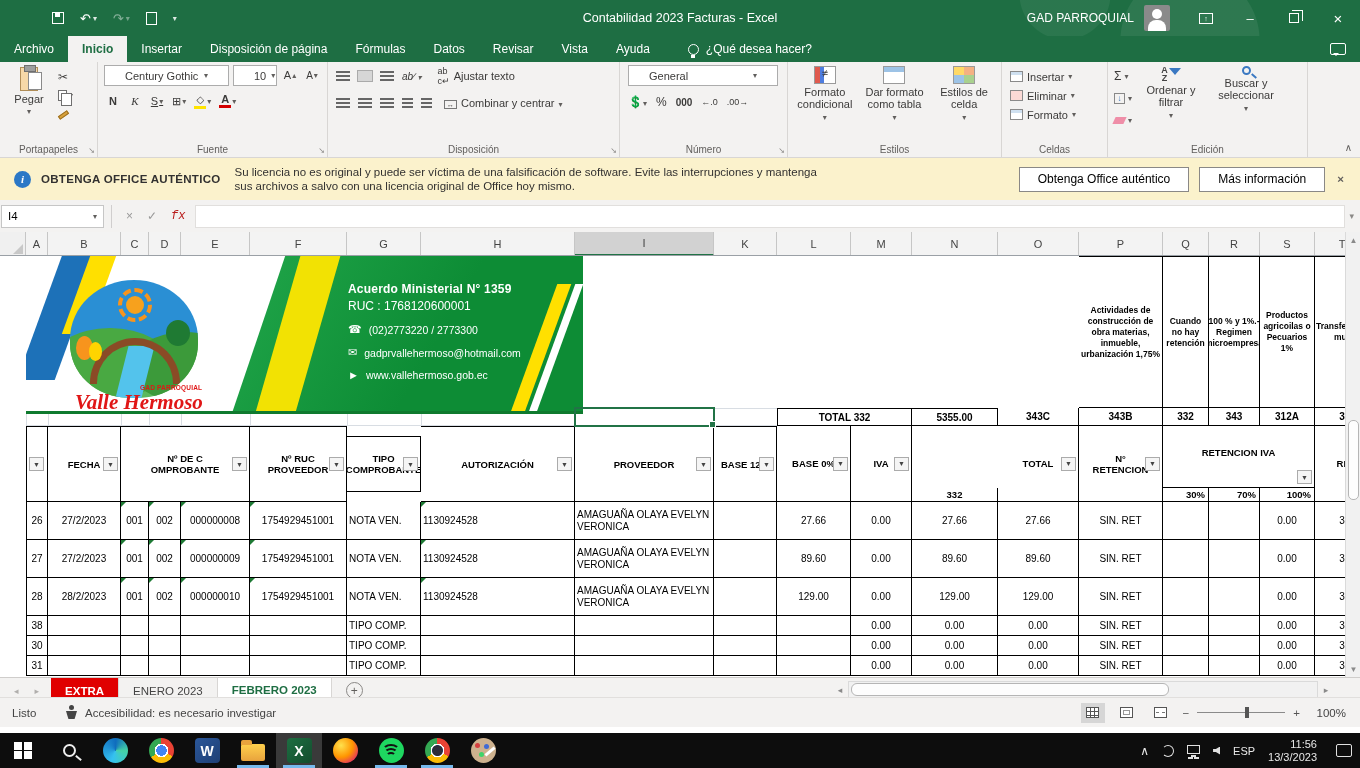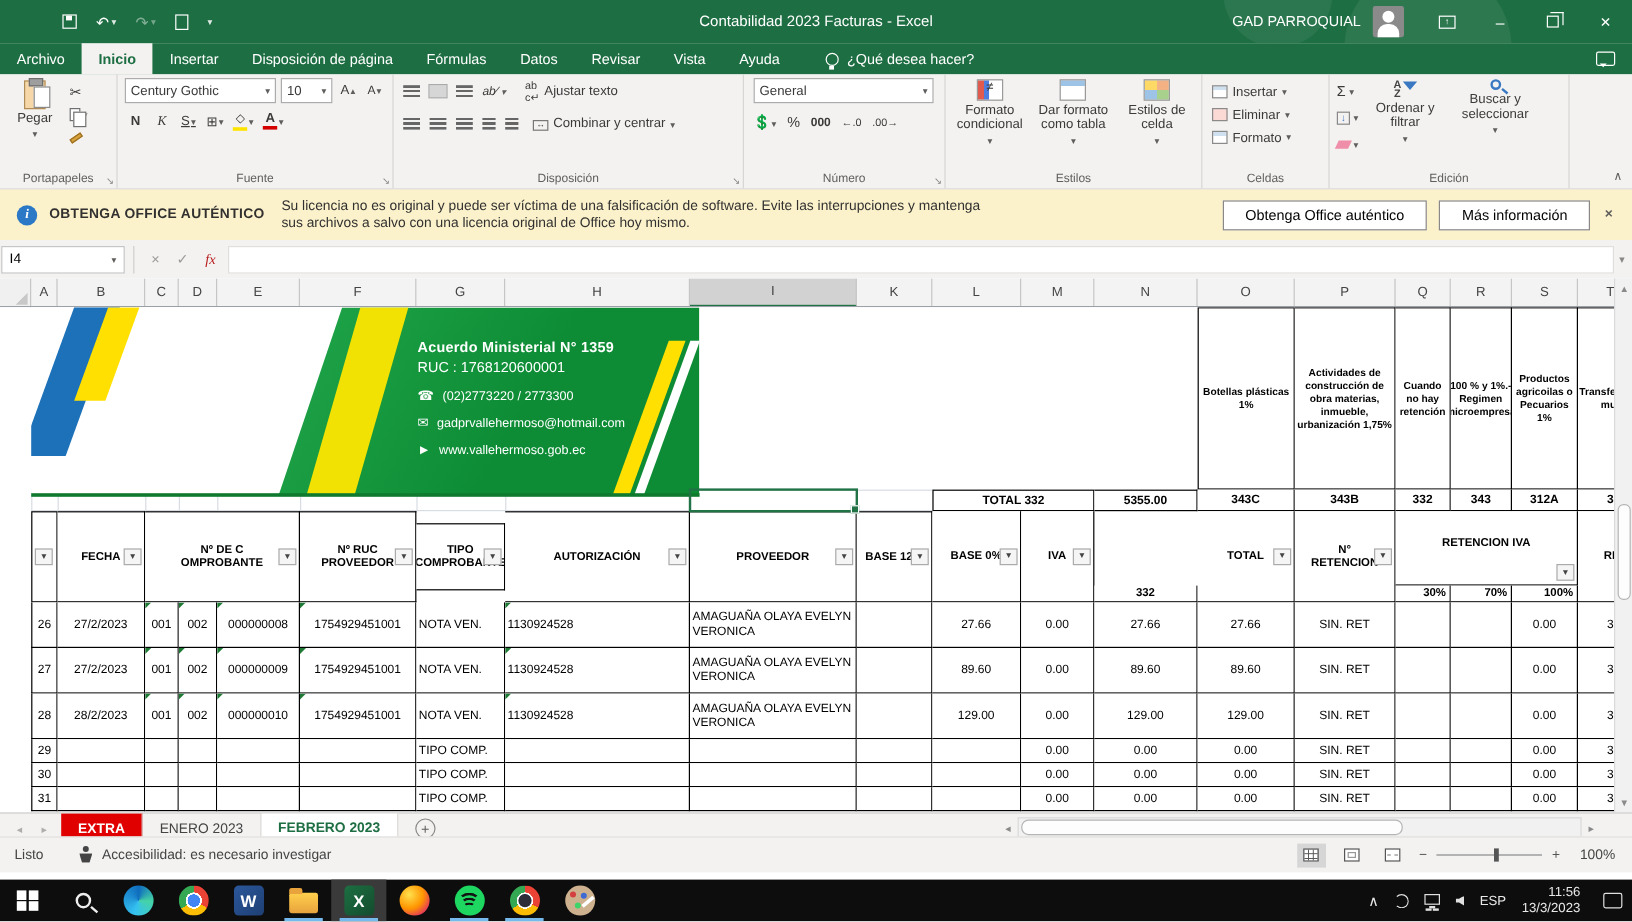--- a/index.html
+++ b/index.html
@@ -47,21 +47,21 @@
   .bigbtn{display:flex;flex-direction:column;align-items:center;width:46px;gap:2px;padding-top:2px}
   .clipicon{width:18px;height:24px;background:#f6d8a8;border:1px solid #b08d57;position:relative}
   .clipicon:before{content:'';position:absolute;left:3px;top:-3px;width:10px;height:5px;background:#9e9e9e;border:1px solid #6f6f6f}
   .clipicon:after{content:'';position:absolute;right:-5px;top:4px;width:12px;height:16px;background:#fff;border:1px solid #8a8a8a}
   .dv{font-size:8px;color:#605e5c}
   .smallcol{display:flex;flex-direction:column;gap:4px;font-size:12px}
   .sic{display:flex;align-items:center;gap:2px;height:15px}
   .copyic{width:9px;height:11px;border:1px solid #6f6f6f;background:#fff;position:relative}
   .copyic:before{content:'';position:absolute;left:2px;top:2px;width:9px;height:11px;border:1px solid #6f6f6f;background:#fff}
   .brushic{width:11px;height:4px;background:#d8a13a;border:1px solid #9a6f22;transform:rotate(-35deg)}
-  .combo{background:#fff;border:1px solid #acacac;height:21px;display:flex;align-items:center;padding:0 4px;gap:5px;font-size:11px}
+  .combo{background:#fff;border:1px solid #acacac;height:21px;display:flex;align-items:center;padding:0 20px;gap:5px;font-size:11px}
   .fbtn{height:20px;min-width:18px;display:flex;align-items:center;justify-content:center;gap:1px;padding:0 2px}
   .ubar{display:inline-block;width:12px;height:3px;margin-top:1px}
   .alico{width:14px;height:10px;background:repeating-linear-gradient(#666 0 2px,transparent 2px 4px)}
   .alrow{display:flex;gap:8px;align-items:center;height:22px}
   .stybtn{display:flex;flex-direction:column;align-items:center;width:66px;text-align:center;line-height:12px;gap:2px;padding-top:1px}
   .styico{width:22px;height:18px;border:1px solid #9a9a9a;background:#fff;position:relative}
   .celrow{display:flex;align-items:center;gap:4px;height:19px}
   .celico{width:13px;height:11px;border:1px solid #8a8a8a;background:linear-gradient(#cfe0f0 0 3px,#fff 3px)}
   .edrow{display:flex;align-items:center;gap:3px;height:18px;font-size:12px}
   .az{font-size:9px;font-weight:bold;line-height:8px;color:#444}
@@ -77,21 +77,21 @@
   .licmsg{width:590px;line-height:14px}
   .licbtn{border:1px solid #8a8886;background:#fff;height:25px;padding:0 18px;font-size:12px;display:flex;align-items:center;white-space:nowrap}
   .licx{margin:0 16px 0 12px;color:#605e5c;font-weight:bold}
 
   
   .fbar{position:absolute;left:0;top:200px;width:1360px;height:32px;background:#f3f2f1;display:flex;align-items:center}
   .namebox{width:103px;height:23px;background:#fff;border:1px solid #c6c6c6;margin-left:1px;display:flex;align-items:center;padding:0 6px;font-size:11.5px}
   .namebox .dv{margin-left:auto}
   .fsep{width:8px;height:23px;border-right:1px solid #d0cece;margin-right:4px}
   .fxic{display:flex;gap:14px;align-items:center;color:#9a9a9a;font-size:12px;padding:0 10px}
-  .fxi{font-family:Liberation Serif, serif;font-style:italic;color:#b91c1c}
+  .fxi{font-family:Liberation Mono, monospace;font-style:italic;color:#b91c1c}
   .finput{flex:1;height:23px;background:#fff;border:1px solid #e1dfdd;margin-right:4px}
   .fexp{color:#8a8886;font-size:9px;margin-right:6px}
 
   
   .colhdrs{position:absolute;left:0;top:232px;width:1345px;height:24px;background:#f3f3f3;border-bottom:1px solid #9aa0a6;overflow:hidden}
   .corner{position:absolute;left:0;top:0;width:26px;height:24px;background:#f0f0f0;border-right:1px solid #c6c6c6}
   .corner:after{content:'';position:absolute;right:2px;bottom:2px;border-left:10px solid transparent;border-bottom:10px solid #c8c8c8}
   .colh{position:absolute;top:0;height:24px;border-right:1px solid #c6c6c6;display:flex;align-items:center;justify-content:center;font-size:11px;color:#444}
   .colh.sel{background:#d2d2d2;border-bottom:2px solid #217346}
   .rowh{position:absolute;left:0;width:26px;background:#f3f3f3;border-right:1px solid #9aa0a6;border-bottom:1px solid #c6c6c6;display:flex;align-items:center;justify-content:center;font-size:10.5px;color:#444}
@@ -554,24 +554,37 @@
           <div class="bn-contact">
               <span class="ic">✉</span>
               <span>gadprvallehermoso@hotmail.com</span>
             </div>
           <div class="bn-contact">
               <span class="ic">►</span>
               <span>www.vallehermoso.gob.ec</span>
             </div>
         </div>
       </div>
-    </div>
-
-
-    <div class="cell tall bl bt" style="left:998px;top:0;width:81px;height:152px;z-index:2">Botellas plásticas 1%</div>
+      <div class="logo">
+        <div class="lcircle">
+          <span class="hill"></span>
+            <span class="hill2"></span>
+          <span class="gear"></span>
+          <span class="river"></span>
+          <span class="bridge"></span>
+          <span class="tree"></span>
+            <span class="fruit1"></span>
+            <span class="fruit2"></span>
+        </div>
+        <div class="brand">Valle Hermoso</div>
+        <div class="brandsub">GAD PARROQUIAL</div>
+      </div>
+    </div>
+
+
     <div class="cell tall bt" style="left:1079px;top:0;width:84px;height:152px;z-index:2">Actividades de construcción de obra materias, inmueble, urbanización 1,75%</div>
     <div class="cell tall bt" style="left:1163px;top:0;width:46px;height:152px;z-index:2">Cuando no hay retención</div>
     <div class="cell tall bt" style="left:1209px;top:0;width:51px;height:152px;z-index:2">100 % y 1%.- Regimen microempresa</div>
     <div class="cell tall bt" style="left:1260px;top:0;width:55px;height:152px;z-index:2">Productos agricoilas o Pecuarios 1%</div>
     <div class="cell tall bt" style="left:1315px;top:0;width:100px;height:152px;z-index:2">Transferencia de bienes muebles 1,75%</div>
 
     <div class="cell b bl bt" style="left:777px;top:152px;width:135px;height:18px;z-index:2">TOTAL 332</div>
     <div class="cell b bt" style="left:912px;top:152px;width:86px;height:18px;z-index:2">5355.00</div>
     <div class="cell b" style="left:998px;top:152px;width:81px;height:18px;z-index:2">343C</div>
     <div class="cell b" style="left:1079px;top:152px;width:84px;height:18px;z-index:2">343B</div>
@@ -654,21 +667,21 @@
         <div class="cell" style="left: 714px; top: 322px; width: 63px; height: 38px; z-index: 2;"></div>
         <div class="cell" style="left: 777px; top: 322px; width: 74px; height: 38px; z-index: 2;">129.00</div>
         <div class="cell" style="left: 851px; top: 322px; width: 61px; height: 38px; z-index: 2;">0.00</div>
         <div class="cell" style="left: 912px; top: 322px; width: 86px; height: 38px; z-index: 2;">129.00</div>
         <div class="cell" style="left: 998px; top: 322px; width: 81px; height: 38px; z-index: 2;">129.00</div>
         <div class="cell" style="left: 1079px; top: 322px; width: 84px; height: 38px; z-index: 2;">SIN. RET</div>
         <div class="cell" style="left: 1163px; top: 322px; width: 46px; height: 38px; z-index: 2;"></div>
         <div class="cell" style="left: 1209px; top: 322px; width: 51px; height: 38px; z-index: 2;"></div>
         <div class="cell" style="left: 1260px; top: 322px; width: 55px; height: 38px; z-index: 2;">0.00</div>
         <div class="cell" style="left: 1315px; top: 322px; width: 55px; height: 38px; z-index: 2;">3</div>
-        <div class="cell bl" style="left: 26px; top: 360px; width: 22px; height: 20px; z-index: 2;">29</div>
+        <div class="cell bl" style="left: 26px; top: 360px; width: 22px; height: 20px; z-index: 2;">38</div>
         <div class="cell" style="left: 48px; top: 360px; width: 73px; height: 20px; z-index: 2;"></div>
         <div class="cell" style="left: 121px; top: 360px; width: 28px; height: 20px; z-index: 2;"></div>
         <div class="cell" style="left: 149px; top: 360px; width: 32px; height: 20px; z-index: 2;"></div>
         <div class="cell" style="left: 181px; top: 360px; width: 69px; height: 20px; z-index: 2;"></div>
         <div class="cell" style="left: 250px; top: 360px; width: 97px; height: 20px; z-index: 2;"></div>
         <div class="cell left" style="left: 347px; top: 360px; width: 74px; height: 20px; z-index: 2;">TIPO COMP.</div>
         <div class="cell left" style="left: 421px; top: 360px; width: 154px; height: 20px; z-index: 2;"></div>
         <div class="cell left" style="left: 575px; top: 360px; width: 139px; height: 20px; z-index: 2; white-space: normal; text-align: left; line-height: 12px;"></div>
         <div class="cell" style="left: 714px; top: 360px; width: 63px; height: 20px; z-index: 2;"></div>
         <div class="cell" style="left: 777px; top: 360px; width: 74px; height: 20px; z-index: 2;"></div>

